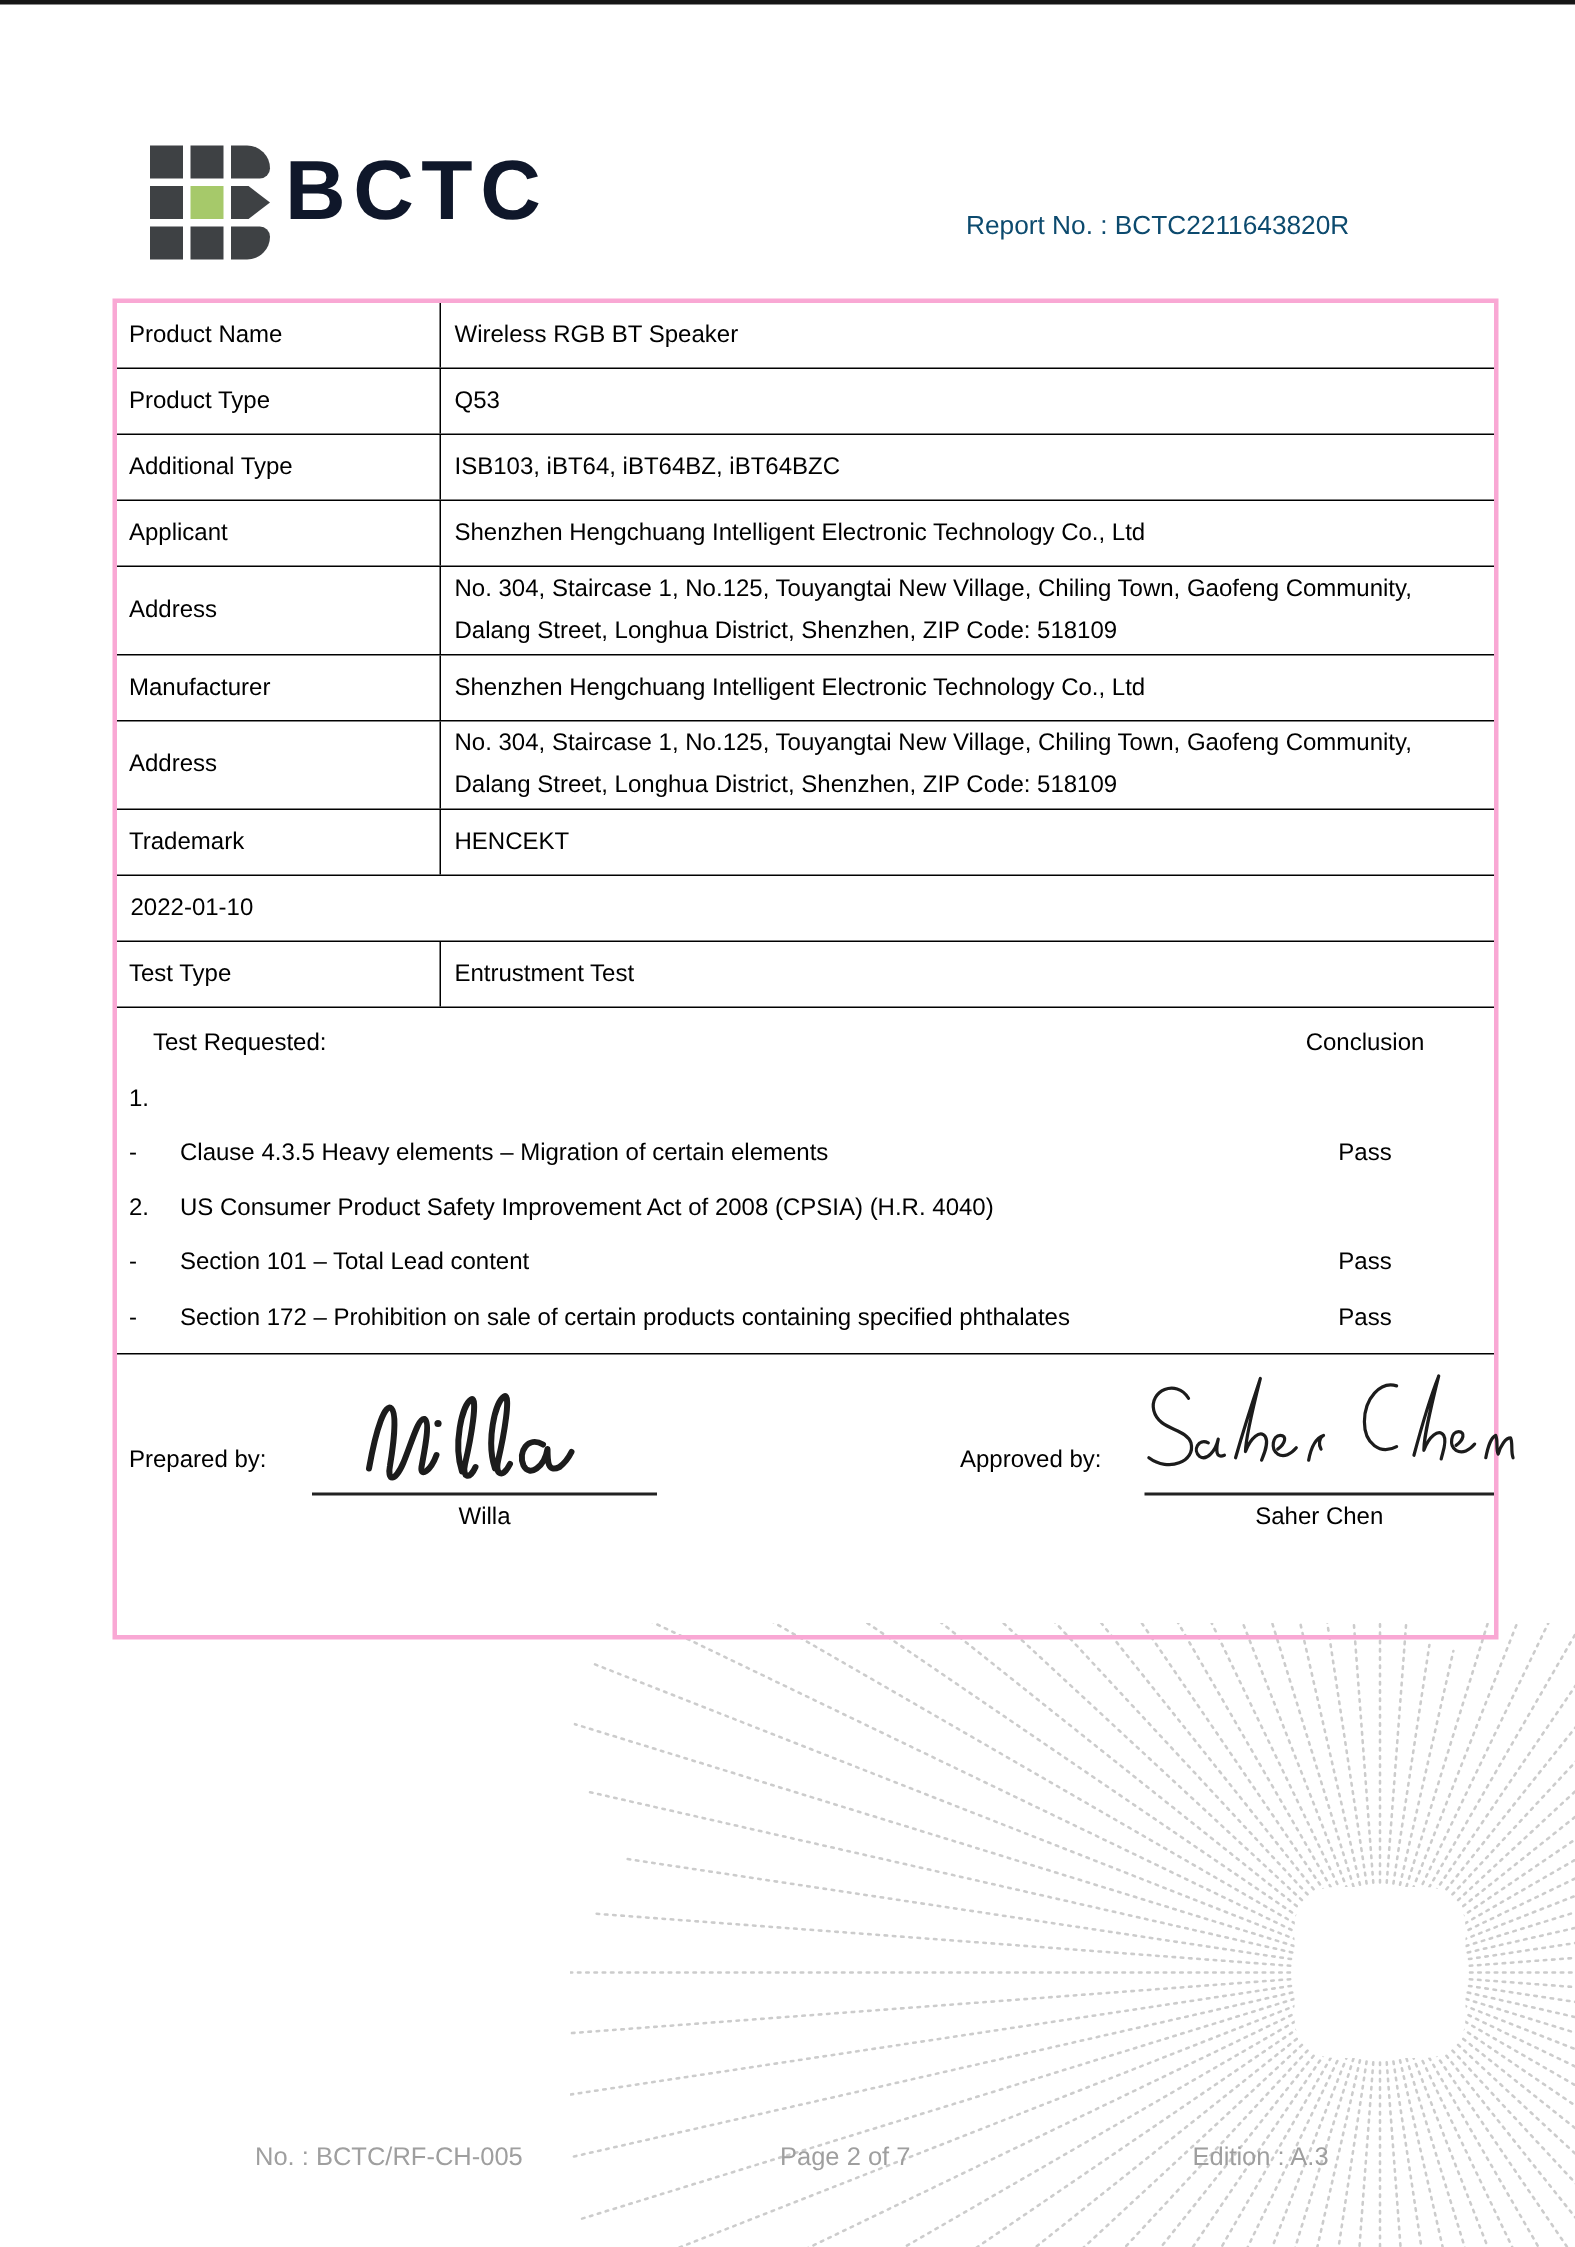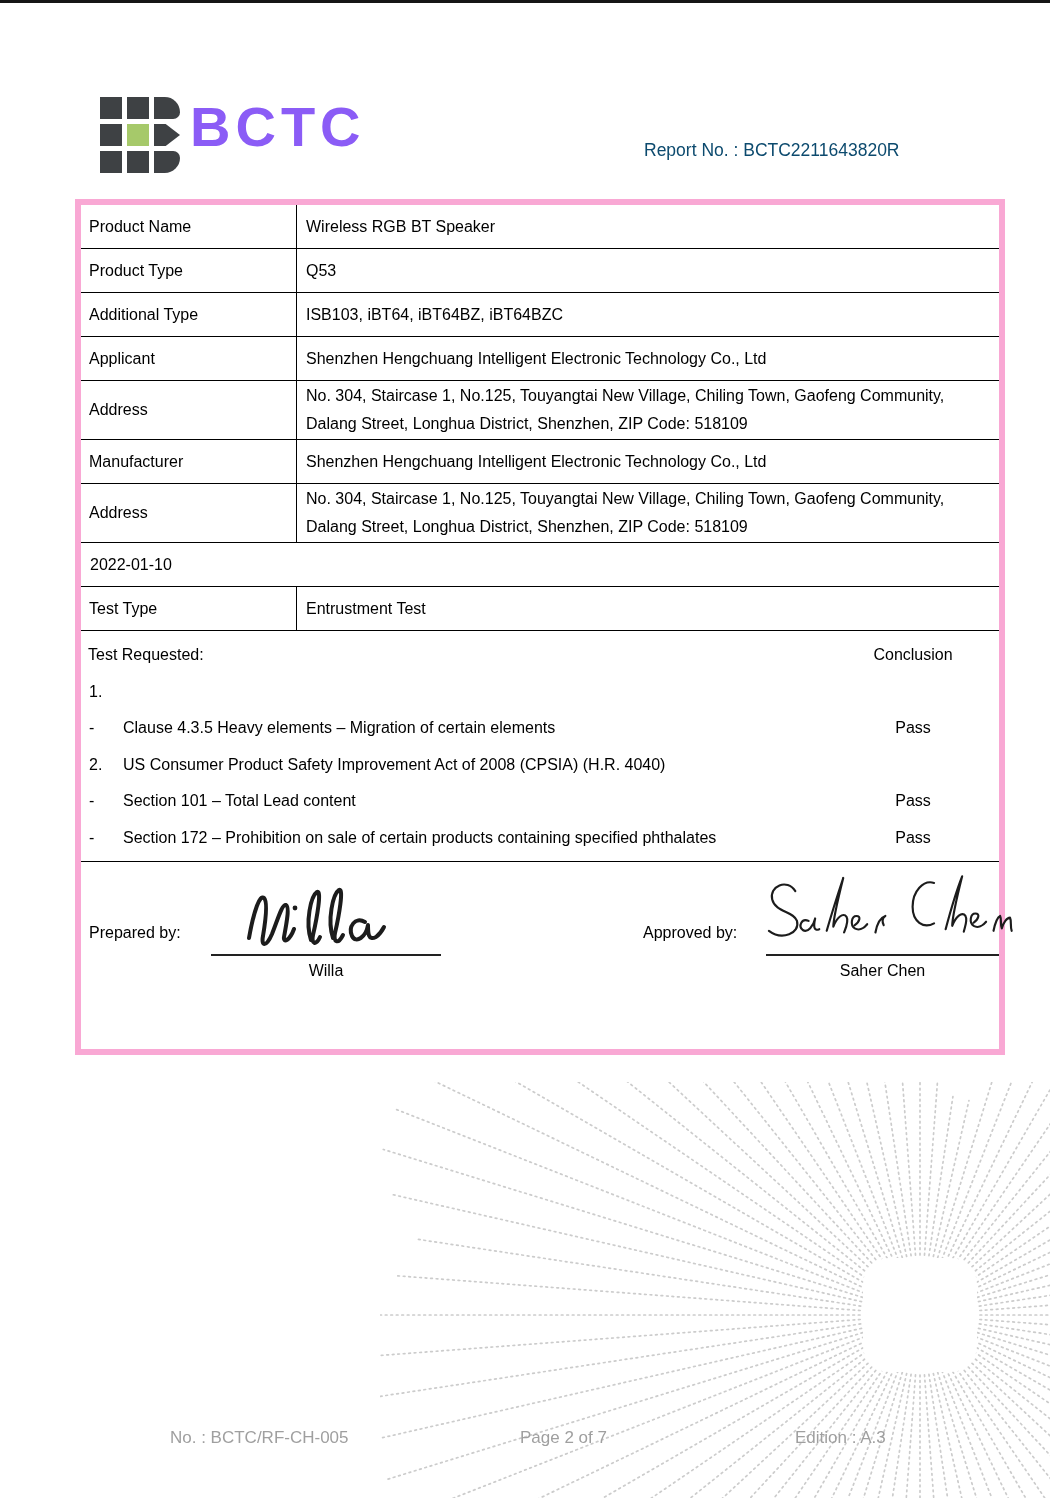--- a/index.html
+++ b/index.html
@@ -11,39 +11,39 @@
 
   
   #logo { position:absolute; left:100px; top:97px; width:76px; height:76px;
           display:grid; grid-template-columns:22px 22px 26px; grid-template-rows:22px 22px 22px; gap:5px; }
   .lg-sq { background:#3e4144; }
   .lg-green { background:#a6c96a; }
   .lg-b-top { background:#3e4144; border-radius:0 18px 8px 0; }
   .lg-b-mid { background:#3e4144; clip-path:polygon(0 0,45% 0,100% 50%,45% 100%,0 100%); }
   .lg-b-bot { background:#3e4144; border-radius:0 8px 18px 0; }
   #logo-text { position:absolute; left:190px; top:94px; font-size:56px; font-weight:bold;
-               color:#8b5cf6; letter-spacing:5px; }
+               color:#0f172a; letter-spacing:5px; }
   #report-no { position:absolute; left:644px; top:140px; font-size:17.5px; color:#0c4a6e; }
 
   
-  #docbox { position:absolute; left:75px; top:199px; width:918px; border:6px solid #f9a8d4; background:transparent; }
+  #docbox { position:absolute; left:75px; top:199px; width:918px; border:3px solid #f9a8d4; background:transparent; }
   .info-row { display:flex; border-bottom:1px solid #000; }
   .info-row .cell-label { width:207px; border-right:1px solid #000; display:flex; align-items:center;
                           padding-left:8px; font-size:16px; }
   .info-row .cell-value { flex:1; display:flex; align-items:center; padding-left:9px; padding-right:8px; font-size:16px; }
   .info-row.single { height:43px; }
   .info-row.tall { height:58px; }
   .info-row.tall .cell-value { line-height:1.75; }
 
   
   #test-block { height:224px; border-bottom:1px solid #000; padding-top:6px; }
   .tr-line { height:36.5px; display:flex; align-items:center; font-size:16px; }
   .tr-prefix { width:34px; padding-left:8px; flex:none; }
   .tr-text { flex:1; padding-right:4px; }
-  .tr-title { padding-left:7px; flex:1; }
+  .tr-title { padding-left:24px; flex:1; }
   .tr-result { width:100px; flex:none; text-align:center; margin-right:36px; }
 
   
   #sig-block { position:relative; height:187px; overflow:visible; }
   .sig-label { position:absolute; font-size:16px; }
   .sig-line { position:absolute; height:2px; background:#222; }
   .sig-name { position:absolute; font-size:16px; text-align:center; }
   .sig-svg { position:absolute; }
 
   
@@ -185,20 +185,24 @@
     </div>
     <div class="info-row single">
       <div class="cell-label">Manufacturer</div>
       <div class="cell-value">Shenzhen Hengchuang Intelligent Electronic Technology Co., Ltd</div>
     </div>
     <div class="info-row tall">
       <div class="cell-label">Address</div>
       <div class="cell-value">No. 304, Staircase 1, No.125, Touyangtai New Village, Chiling Town, Gaofeng Community, Dalang Street, Longhua District, Shenzhen, ZIP Code: 518109</div>
     </div>
     <div class="info-row single">
+      <div class="cell-label">Trademark</div>
+      <div class="cell-value">HENCEKT</div>
+    </div>
+    <div class="info-row single">
       <div class="cell-value">2022-01-10</div>
     </div>
     <div class="info-row single">
       <div class="cell-label">Test Type</div>
       <div class="cell-value">Entrustment Test</div>
     </div>
 
     <div id="test-block">
       <div class="tr-line">
         <div class="tr-title">Test Requested:</div>

